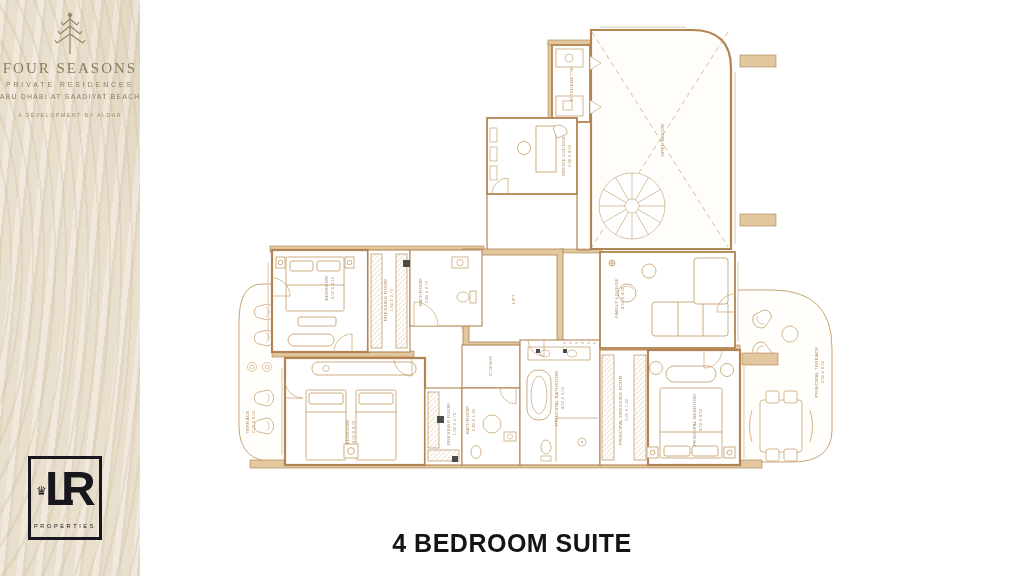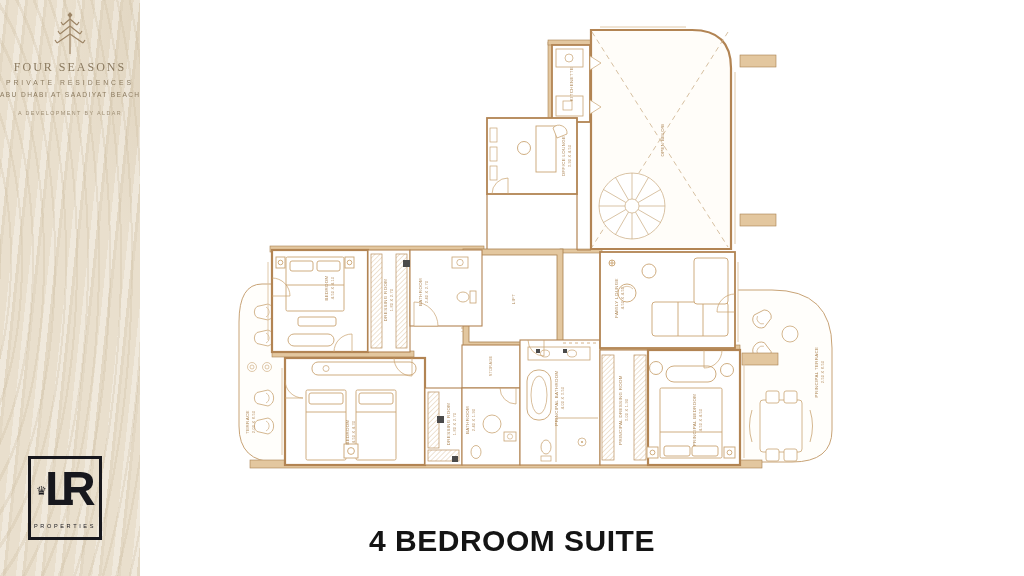--- a/index.html
+++ b/index.html
@@ -11,38 +11,38 @@
   .sidebar{
     position:absolute;left:0;top:0;width:140px;height:576px;
     background-color:#e9dfcd;
     background-image:
       repeating-radial-gradient(140% 90% at -40% 45%, rgba(203,187,158,.28) 0 2px, rgba(255,255,255,0) 2px 11px),
       repeating-linear-gradient(96deg, rgba(255,255,255,.30) 0 6px, rgba(204,189,162,.22) 6px 9px, rgba(255,255,255,0) 9px 19px),
       radial-gradient(120% 60% at 120% 8%, rgba(206,190,162,.35), rgba(0,0,0,0) 60%);
   }
   .fs-block{position:absolute;left:0;top:10px;width:140px;text-align:center;color:#8b7a5f;}
   .fs-tree{display:block;margin:0 auto 4px auto;}
-  .fs-name{font-family:"Liberation Serif",serif;font-size:12px;letter-spacing:2px;white-space:nowrap;}
+  .fs-name{font-family:"Liberation Serif",serif;font-size:15px;letter-spacing:2px;white-space:nowrap;}
   .fs-sub{font-size:6.8px;letter-spacing:3px;margin-top:4px;white-space:nowrap;}
   .fs-loc{font-size:6.6px;letter-spacing:1.4px;margin-top:5px;white-space:nowrap;}
   .fs-dev{font-size:5.4px;letter-spacing:1.4px;margin-top:12px;color:#9d8d73;white-space:nowrap;}
   
   .lr-box{
     position:absolute;left:28px;top:456px;width:74px;height:84px;
     border:3px solid #17171d;box-sizing:border-box;text-align:center;color:#17171d;
   }
   .lr-mono{position:relative;height:58px;margin-top:4px;}
   .lr-mono .l{position:absolute;left:14px;top:2px;font-size:48px;font-weight:700;line-height:48px;}
   .lr-mono .r{position:absolute;left:30px;top:2px;font-size:48px;font-weight:700;line-height:48px;}
   .lr-crown{position:absolute;left:5px;top:22px;font-size:12px;line-height:12px;}
   .lr-props{font-size:5.6px;letter-spacing:2.6px;margin-top:2px;}
   
   .plan-title{
     position:absolute;left:0;bottom:18px;width:1024px;text-align:center;
-    font-size:30px;font-weight:700;letter-spacing:.5px;color:#141414;
+    font-size:25px;font-weight:700;letter-spacing:.5px;color:#141414;
   }
   
   .plan{position:absolute;left:0;top:0;}
   .lbl{font-family:"Liberation Sans",sans-serif;font-size:4.4px;fill:#ae8757;text-anchor:middle;letter-spacing:.35px;}
   .lbl2{font-family:"Liberation Sans",sans-serif;font-size:3.9px;fill:#b99468;text-anchor:middle;letter-spacing:.25px;}
 </style>
 </head>
 <body>
 
 <svg class="plan" width="1024" height="576" viewBox="0 0 1024 576">

